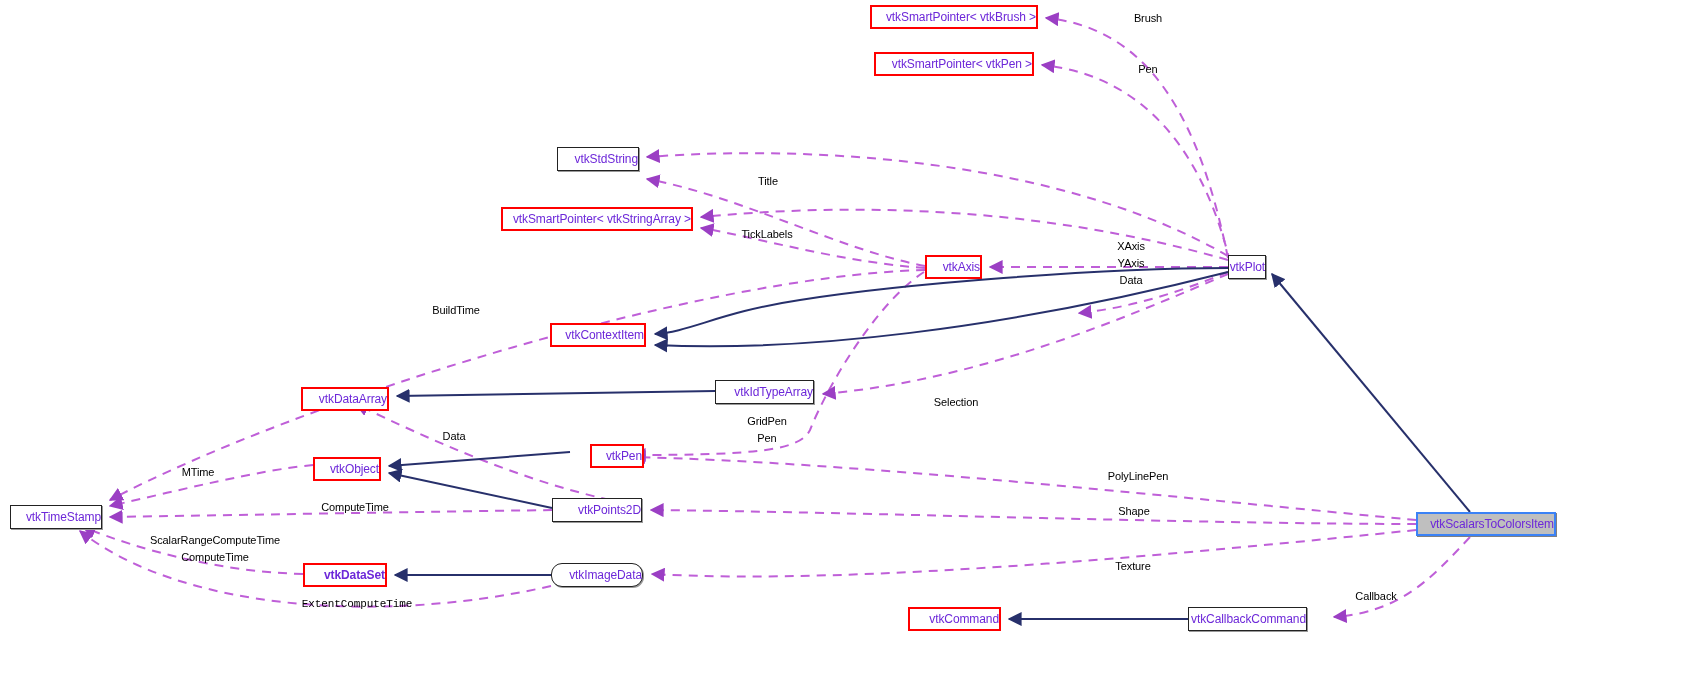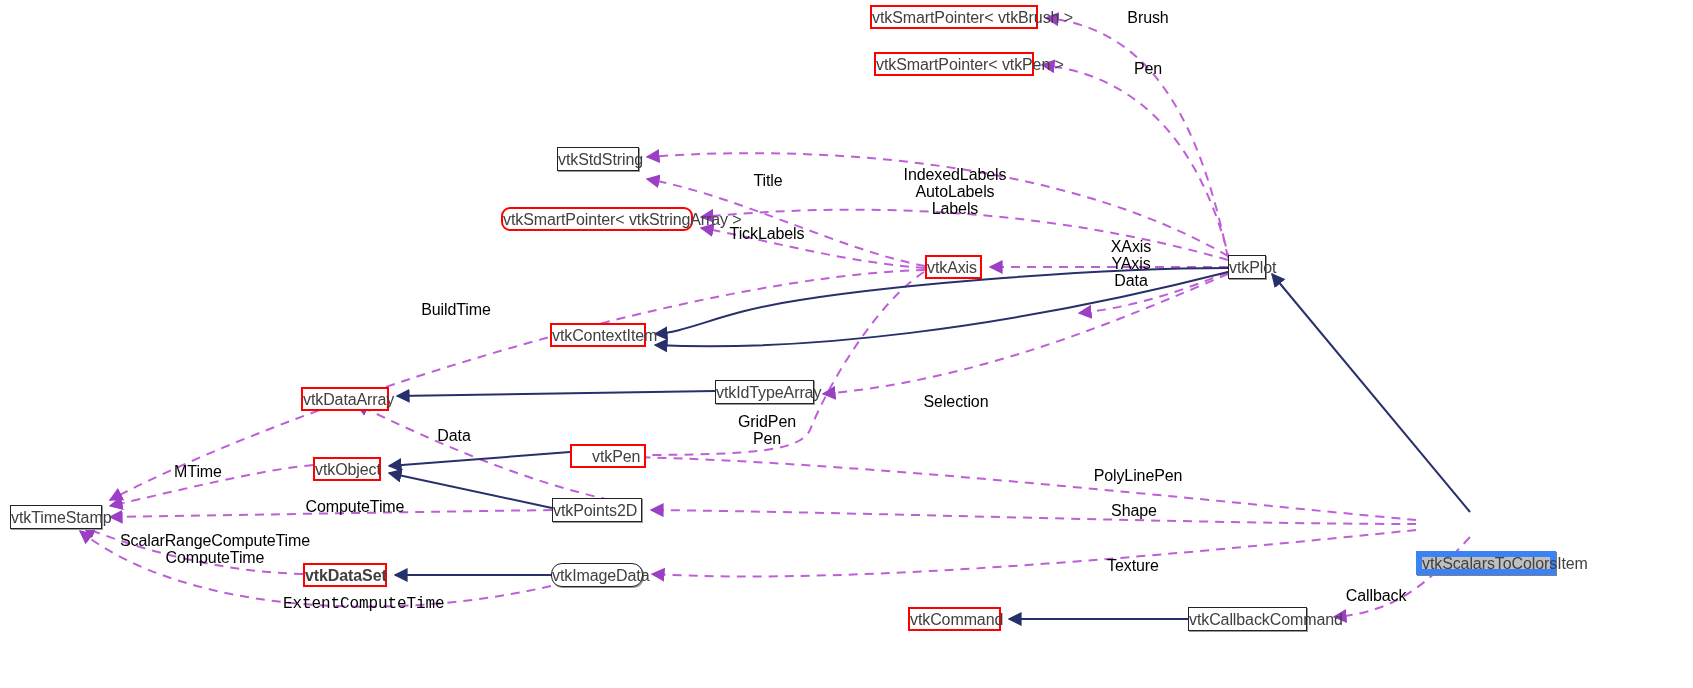--- a/index.html
+++ b/index.html
@@ -23,47 +23,46 @@
     top: 0;
     width: 1693px;
     height: 688px;
     pointer-events: none;
   }
   .node {
     position: absolute;
     box-sizing: border-box;
     display: flex;
     align-items: center;
-    justify-content: flex-start;
+    justify-content: flex-end;
     height: 24px;
     background: #ffffff;
     border: 1px solid #000000;
-    font-size: 16px;
+    font-size: 12px;
     line-height: 13px;
-    color: #404040;
+    color: #6d28d9;
     white-space: nowrap;
     letter-spacing: -0.1px;
     z-index: 5;
   }
   .node.red {
     border: 2px solid #ff0000;
   }
   .node.focus {
     background: #bfbfbf;
-    border: 6px solid #3b82f6;
+    border: 2px solid #3b82f6;
     box-shadow: 1px 1px 0 #808080;
-    margin-top: 39px;
   }
   .node.plain {
     border: 1px solid #222222;
     box-shadow: 1px 1px 0 #999999;
   }
   .edge-label {
     position: absolute;
-    font-size: 16px;
+    font-size: 11px;
     line-height: 16px;
     color: #000000;
     white-space: pre;
     text-align: center;
     z-index: 4;
     letter-spacing: -0.1px;
   }
   .edge-label.multiline {
     line-height: 17px;
   }
@@ -150,21 +149,21 @@
   </div>
 
   <div class="node red" style="left:874px; top:52px; width:160px;">
     <span>vtkSmartPointer&lt; vtkPen &gt;</span>
   </div>
 
   <div class="node plain" style="left:557px; top:147px; width:82px;">
     <span>vtkStdString</span>
   </div>
 
-  <div class="node red" style="left:501px; top:207px; width:192px;border-radius:9px;">
+  <div class="node red" style="left:501px; top:207px; width:192px;">
     <span>vtkSmartPointer&lt; vtkStringArray &gt;</span>
   </div>
 
   <div class="node red" style="left:925px; top:255px; width:57px;">
     <span>vtkAxis</span>
   </div>
 
   <div class="node plain" style="left:1228px; top:255px; width:38px;">
     <span>vtkPlot</span>
   </div>
@@ -179,21 +178,21 @@
   </div>
 
   <div class="node plain" style="left:715px; top:380px; width:99px;">
     <span>vtkIdTypeArray</span>
   </div>
 
   <div class="node red" style="left:313px; top:457px; width:68px;">
     <span>vtkObject</span>
   </div>
 
-  <div class="node red" style="left:570px; top:444px; width:76px;padding-left:20px;">
+  <div class="node red" style="left:590px; top:444px; width:54px;padding-left:20px;">
     <span>vtkPen</span>
   </div>
 
   <div class="node plain" style="left:10px; top:505px; width:92px;">
     <span>vtkTimeStamp</span>
   </div>
 
   <div class="node plain" style="left:552px; top:498px; width:90px;">
     <span>vtkPoints2D</span>
   </div>
@@ -218,23 +217,20 @@
     <span>vtkCallbackCommand</span>
   </div>
 
   <div class="edge-label" style="left:1113px; top:10px; width:70px;">Brush</div>
 
   <div class="edge-label" style="left:1113px; top:61px; width:70px;">Pen</div>
 
 
   <div class="edge-label" style="left:733px; top:173px; width:70px;">Title</div>
 
-  <div class="edge-label multiline" style="left:884px; top:166px; width:142px;">IndexedLabels
-AutoLabels
-Labels</div>
 
   <div class="edge-label" style="left:722px; top:226px; width:90px;">TickLabels</div>
 
   <div class="edge-label multiline" style="left:1092px; top:238px; width:78px;">XAxis
 YAxis
 Data</div>
 
   <div class="edge-label" style="left:416px; top:302px; width:80px;">BuildTime</div>
 
   <div class="edge-label" style="left:430px; top:428px; width:48px;">Data</div>

